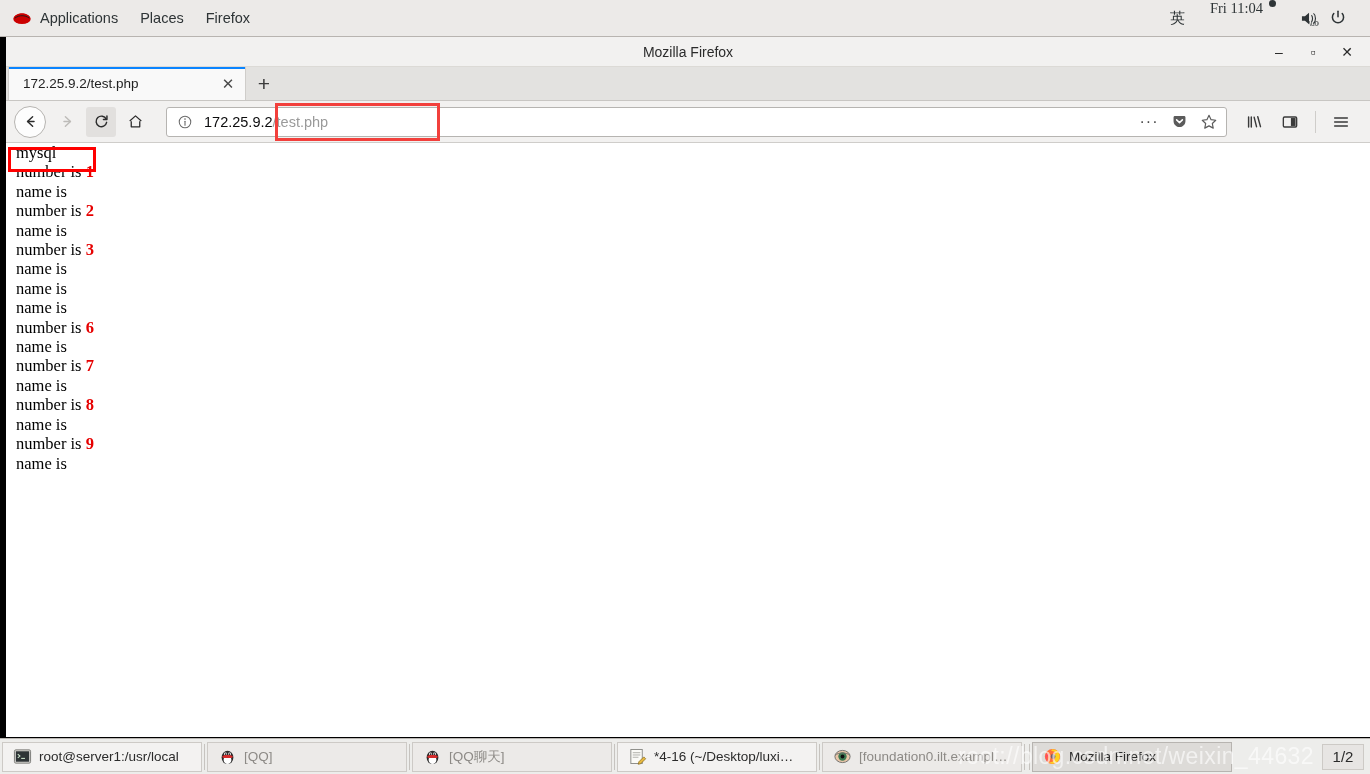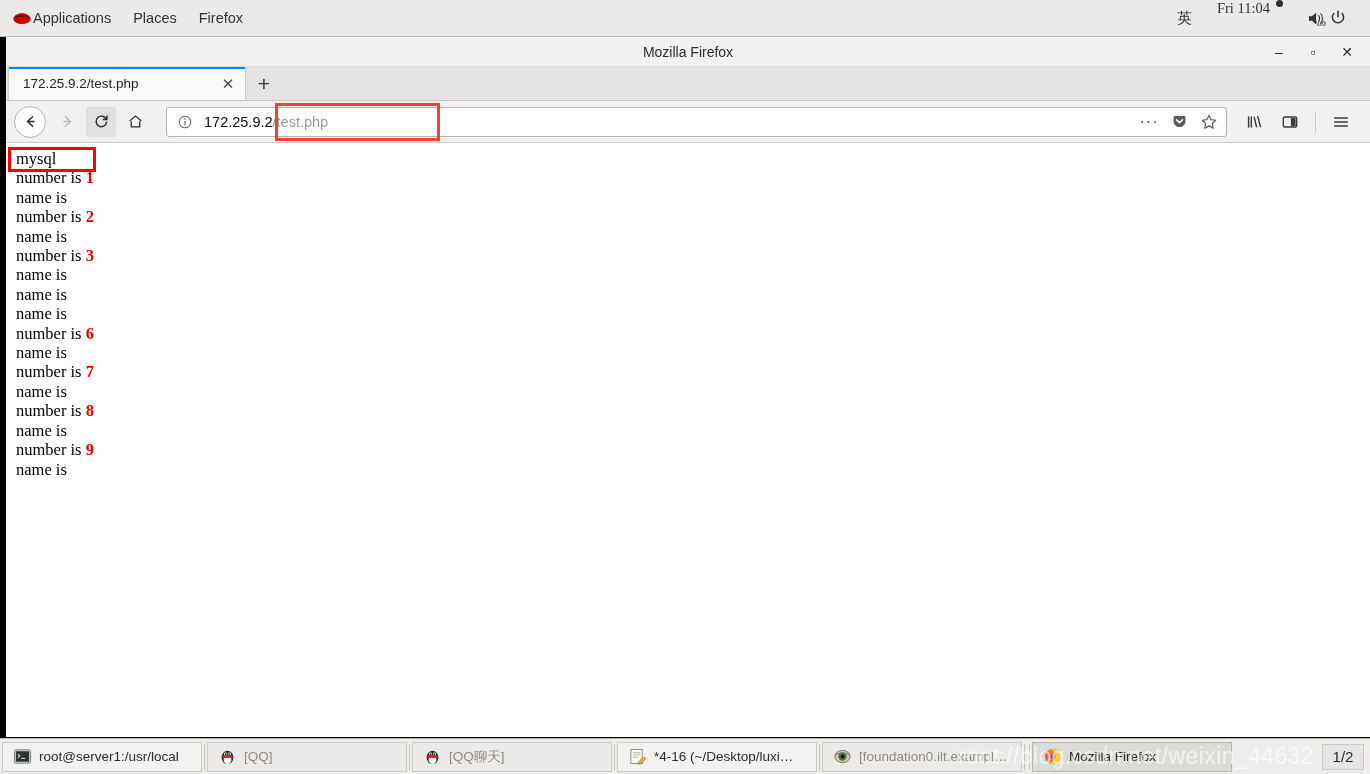--- a/index.html
+++ b/index.html
@@ -15,21 +15,21 @@
   .top-panel {
     position: absolute; top: 0; left: 0; width: 1370px; height: 37px;
     background: #eceae8;
     border-bottom: 1px solid #b8b4b0;
     display: flex; align-items: center;
     font-size: 14.5px; color: #2e3436;
   }
   .top-panel .left { display: flex; align-items: center; }
   .top-panel .right { margin-left: auto; display: flex; align-items: center; padding-right: 10px; }
   .panel-item {
-    padding: 0 11px; height: 36px; display: flex; align-items: center; 
+    padding: 0 11px; height: 36px; display: flex; align-items: center; gap: 7px;
     cursor: default;
   }
   .redhat-logo { width: 22px; height: 16px; display: block; }
   .clock { font-size: 14.5px; display: flex; align-items: flex-start; gap: 6px; font-family: Liberation Serif, serif; }
   .clock .dot { width: 7px; height: 7px; border-radius: 50%; background: #2e3436; display: inline-block; }
   .ime { font-size: 15px; padding: 0 14px; }
   .tray-icon { width: 22px; height: 20px; display: flex; align-items: center; justify-content: center; }
 
   
   .ff-window {
@@ -114,21 +114,21 @@
   .anno-url {
     position: absolute; left: 269px; top: 2px; width: 165px; height: 38px;
     border: 3px solid #f2403c; pointer-events: none; z-index: 5;
   }
 
   
   .content {
     flex: 1; background: #ffffff; position: relative;
     font-family: "Liberation Serif", "DejaVu Serif", serif;
     font-size: 16.5px; color: #000;
-    padding: 6px 0 0 10px;
+    padding: 0 0 0 10px;
     overflow: hidden;
   }
   .line { line-height: 19.4px; white-space: pre; }
   .num { color: #e60000; font-weight: bold; }
   .anno-mysql {
     position: absolute; left: 2px; top: 4px; width: 88px; height: 25px;
     border: 3px solid #ff0000; pointer-events: none;
   }
 
   

